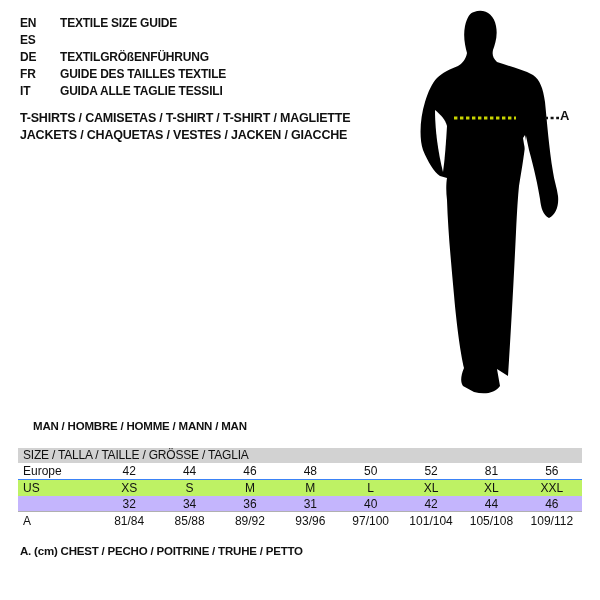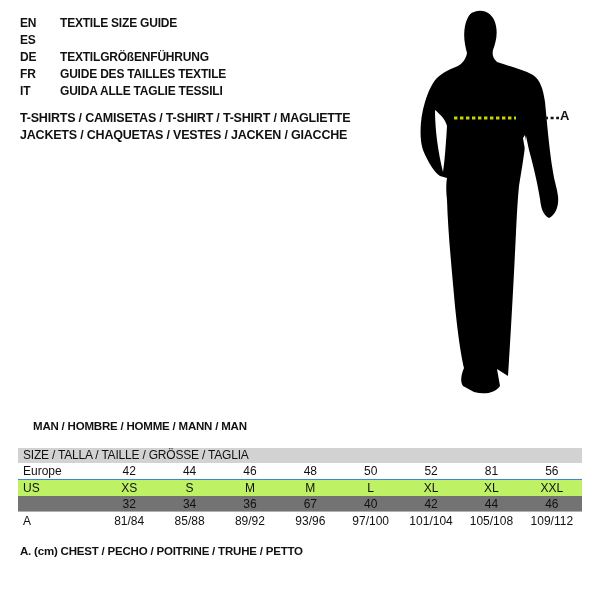--- a/index.html
+++ b/index.html
@@ -19,21 +19,21 @@
   .figure svg{display:block;width:210px;height:400px;}
   .measure-a{position:absolute;left:560px;top:108px;font-size:13px;font-weight:600;}
   
   .section-title{position:absolute;left:33px;top:420px;font-size:11.5px;font-weight:bold;letter-spacing:-0.2px;}
   
   .size-table{position:absolute;left:18px;top:448px;width:564px;}
   .thead{height:15px;line-height:15px;background:#d2d2d2;font-size:12px;padding-left:5px;letter-spacing:-0.2px;}
   .trow{display:flex;align-items:center;font-size:12px;box-sizing:border-box;}
   .trow.r-europe{height:17px;border-bottom:1px solid #3b82f6;background:#ffffff;}
   .trow.r-us{height:16px;background:#bef264;}
-  .trow.r-blank{height:16px;background:#737373;border-bottom:1px solid #b0b0b0;}
+  .trow.r-blank{height:16px;background:#c4b5fd;border-bottom:1px solid #b0b0b0;}
   .trow.r-a{height:18px;background:#ffffff;}
   .tlabel{width:76px;padding-left:5px;text-align:left;}
   .tcell{flex:1;text-align:center;}
   
   .footnote{position:absolute;left:20px;top:545px;font-size:11.5px;font-weight:bold;letter-spacing:-0.2px;text-align:right;}
 </style>
 </head>
 <body>
 
 <div class="stage">
@@ -135,21 +135,21 @@
       <div class="tcell">XL</div>
       <div class="tcell">XL</div>
       <div class="tcell">XXL</div>
     </div>
 
     <div class="trow r-blank">
       <div class="tlabel"></div>
       <div class="tcell">32</div>
       <div class="tcell">34</div>
       <div class="tcell">36</div>
-      <div class="tcell">67</div>
+      <div class="tcell">31</div>
       <div class="tcell">40</div>
       <div class="tcell">42</div>
       <div class="tcell">44</div>
       <div class="tcell">46</div>
     </div>
 
     <div class="trow r-a">
       <div class="tlabel">A</div>
       <div class="tcell">81/84</div>
       <div class="tcell">85/88</div>

